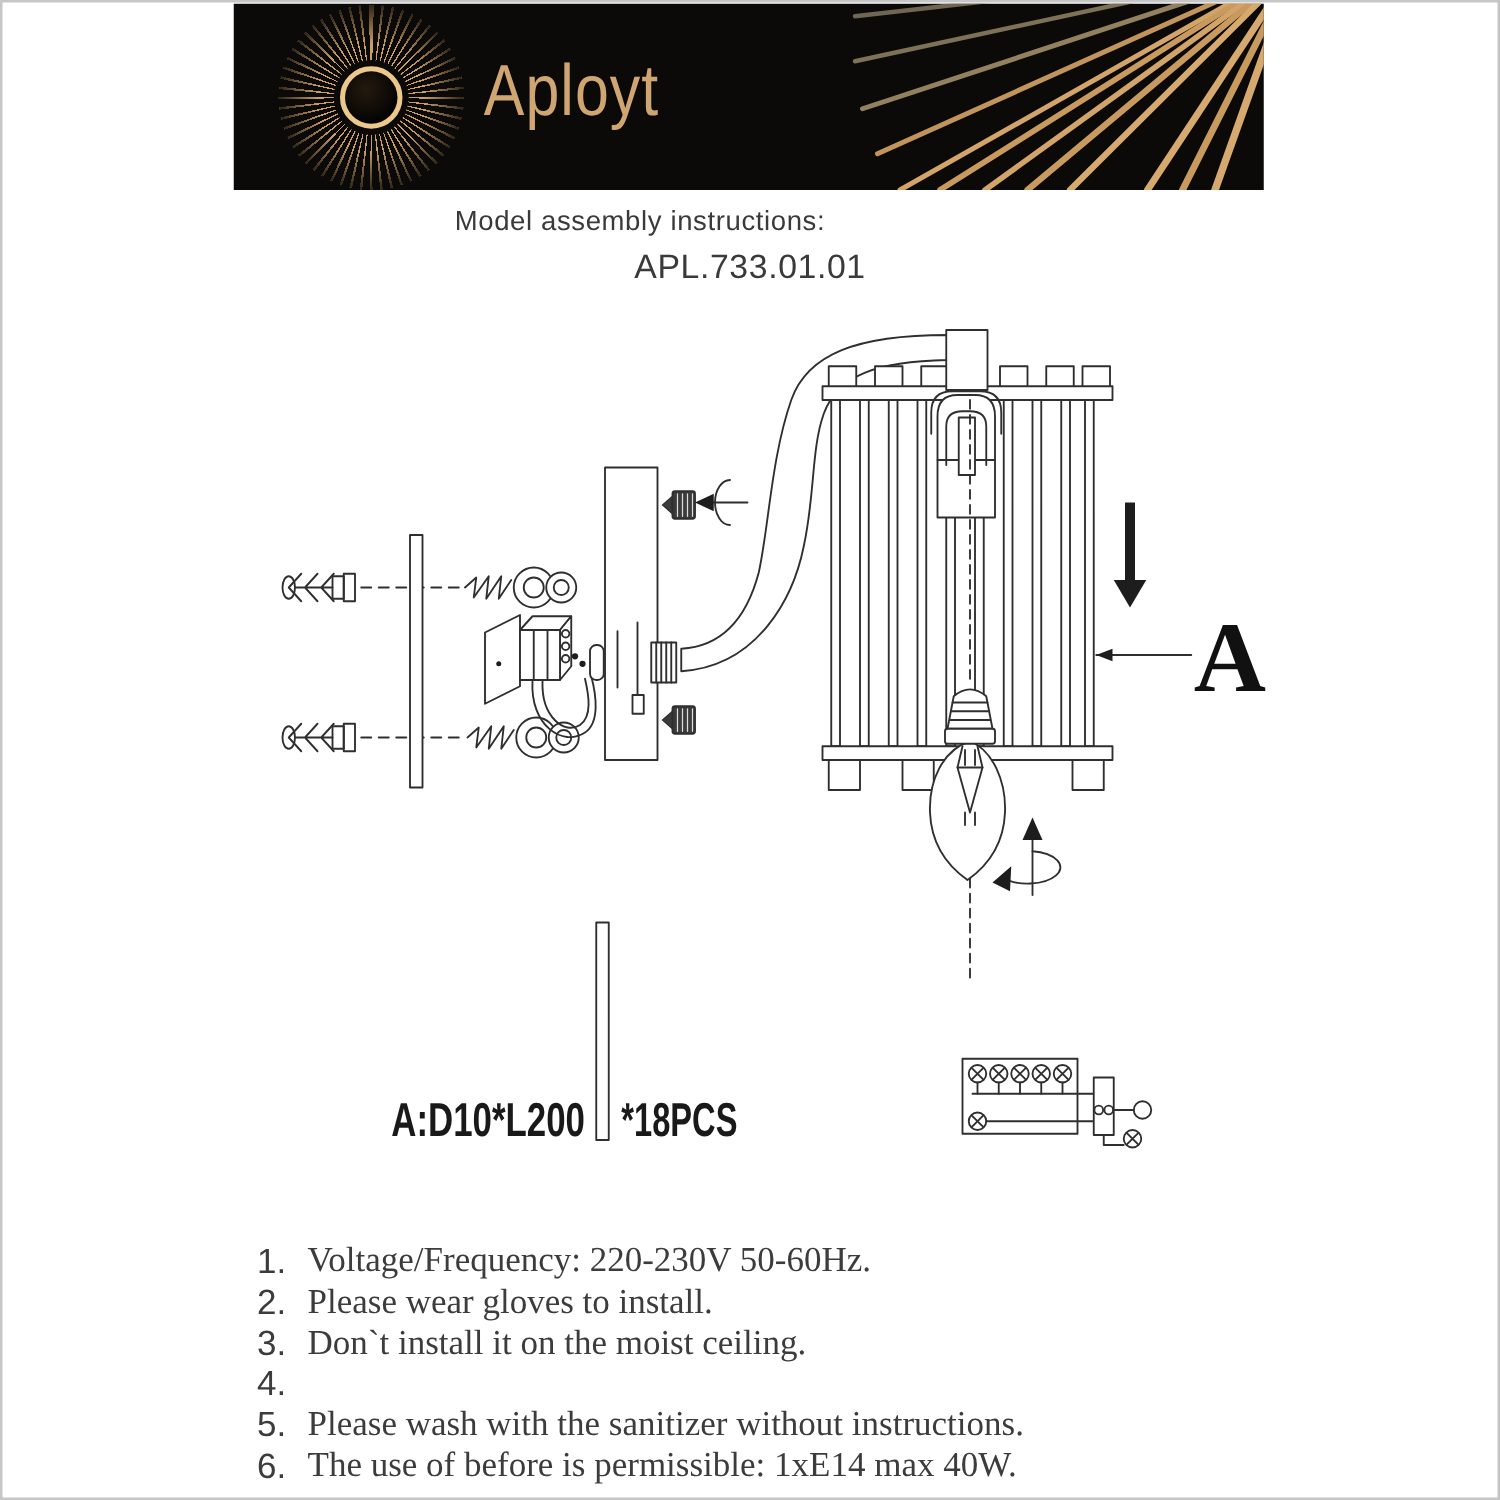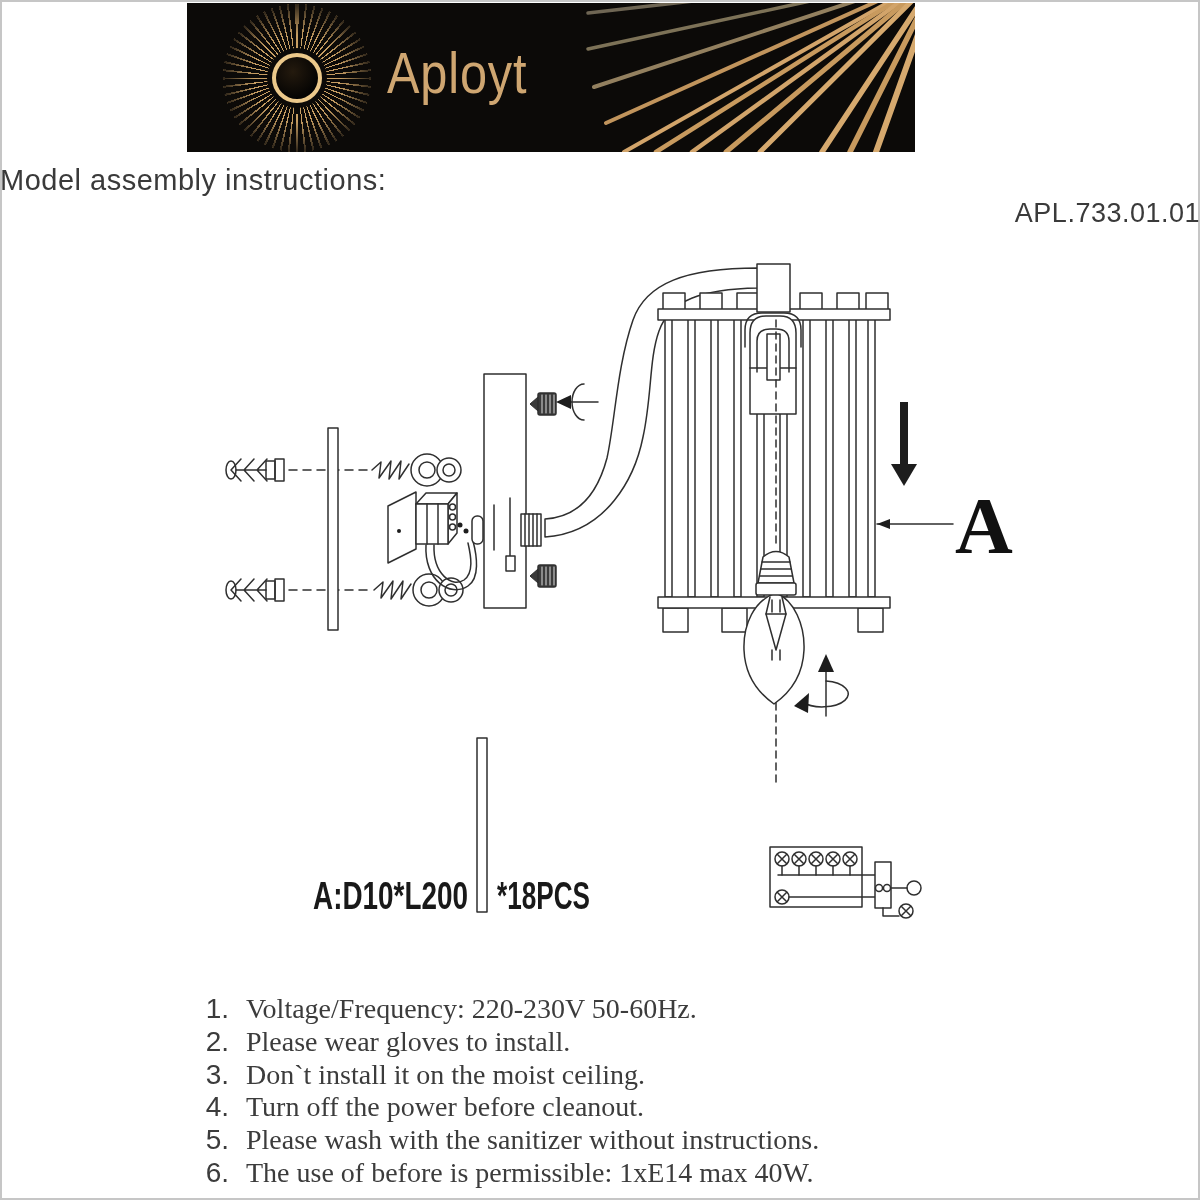--- a/index.html
+++ b/index.html
@@ -1,37 +1,37 @@
 <!DOCTYPE html>
 <html><head>
 <meta charset="utf-8">
 <style>
   html,body{margin:0;padding:0;background:#ffffff;}
   .page{position:relative;width:1200px;height:1200px;background:#ffffff;overflow:hidden;
         outline:2px solid #c6c6c6;outline-offset:-2px;
         font-family:"Liberation Sans","DejaVu Sans",sans-serif;}
   
-  .header{position:absolute;left:187px;top:3px;width:716px;height:149px;background:#0c0a08;padding-left:12px;}
+  .header{position:absolute;left:187px;top:3px;width:824px;height:149px;background:#0c0a08;}
   .burst{position:absolute;left:36px;top:1px;width:148px;height:148px;}
   .burst-rays{position:absolute;left:0;top:0;width:148px;height:148px;border-radius:50%;
       background:repeating-conic-gradient(#c79e63 0deg 1.6deg, rgba(0,0,0,0) 1.6deg 6.4deg);}
   .burst-fade{position:absolute;left:0;top:0;width:148px;height:148px;border-radius:50%;
       background:radial-gradient(closest-side, rgba(12,10,8,0) 0 58%, rgba(12,10,8,0.82) 100%);}
   .burst-cover{position:absolute;left:44px;top:44px;width:60px;height:60px;border-radius:50%;background:#0c0a08;}
   .burst-ring{position:absolute;left:49px;top:49px;width:50px;height:50px;border-radius:50%;
       border:5px solid #ecc98b;box-sizing:border-box;}
   .burst-core{position:absolute;left:53px;top:53px;width:42px;height:42px;border-radius:50%;
       background:radial-gradient(circle at 40% 35%, #241a0e, #050403 70%);}
   .brand{position:absolute;left:200px;top:36px;font-size:58px;font-weight:300;color:#cfa671;
       letter-spacing:1px;transform:scaleX(0.84);transform-origin:left center;white-space:nowrap;}
   .header-rays{position:absolute;right:0;top:0;width:330px;height:149px;}
   
-  .title1{position:absolute;left:0;top:164px;width:1024px;
-      font-size:29px;color:#3a3a3a;letter-spacing:0.5px;}
-  .title2{position:absolute;left:0;top:198px;width:1200px;text-align:right;
+  .title1{position:absolute;left:0;top:164px;width:1024px;text-align:center;
+      font-size:22px;color:#3a3a3a;letter-spacing:0.5px;}
+  .title2{position:absolute;left:0;top:198px;width:1200px;text-align:center;
       font-size:27px;color:#3a3a3a;letter-spacing:0.5px;}
   
   .diagram{position:absolute;left:0;top:255px;width:1200px;height:680px;}
   .diagram path,.diagram rect,.diagram circle,.diagram ellipse,.diagram line
       {stroke:#2f2f2f;stroke-width:1.5;fill:none;stroke-linecap:round;stroke-linejoin:round;}
   .diagram .f{fill:#ffffff;}
   .diagram .k{fill:#1d1d1d;stroke:none;}
   .diagram .dash{stroke-dasharray:8 6;}
   .diagram .dash2{stroke-dasharray:7 5;}
   .diagram .dk{fill:#3b3b3b;stroke:#2f2f2f;}
@@ -269,21 +269,20 @@
     <div class="inst-row">
       <span class="inst-num">2.</span>
       <span class="inst-text">Please wear gloves to install.</span>
     </div>
     <div class="inst-row">
       <span class="inst-num">3.</span>
       <span class="inst-text">Don`t install it on the moist ceiling.</span>
     </div>
     <div class="inst-row">
       <span class="inst-num">4.</span>
-      <span class="inst-text">Turn off the power before cleanout.</span>
     </div>
     <div class="inst-row">
       <span class="inst-num">5.</span>
       <span class="inst-text">Please wash with the sanitizer without instructions.</span>
     </div>
     <div class="inst-row">
       <span class="inst-num">6.</span>
       <span class="inst-text">The use of before is permissible: 1xE14 max 40W.</span>
     </div>
   </div>

